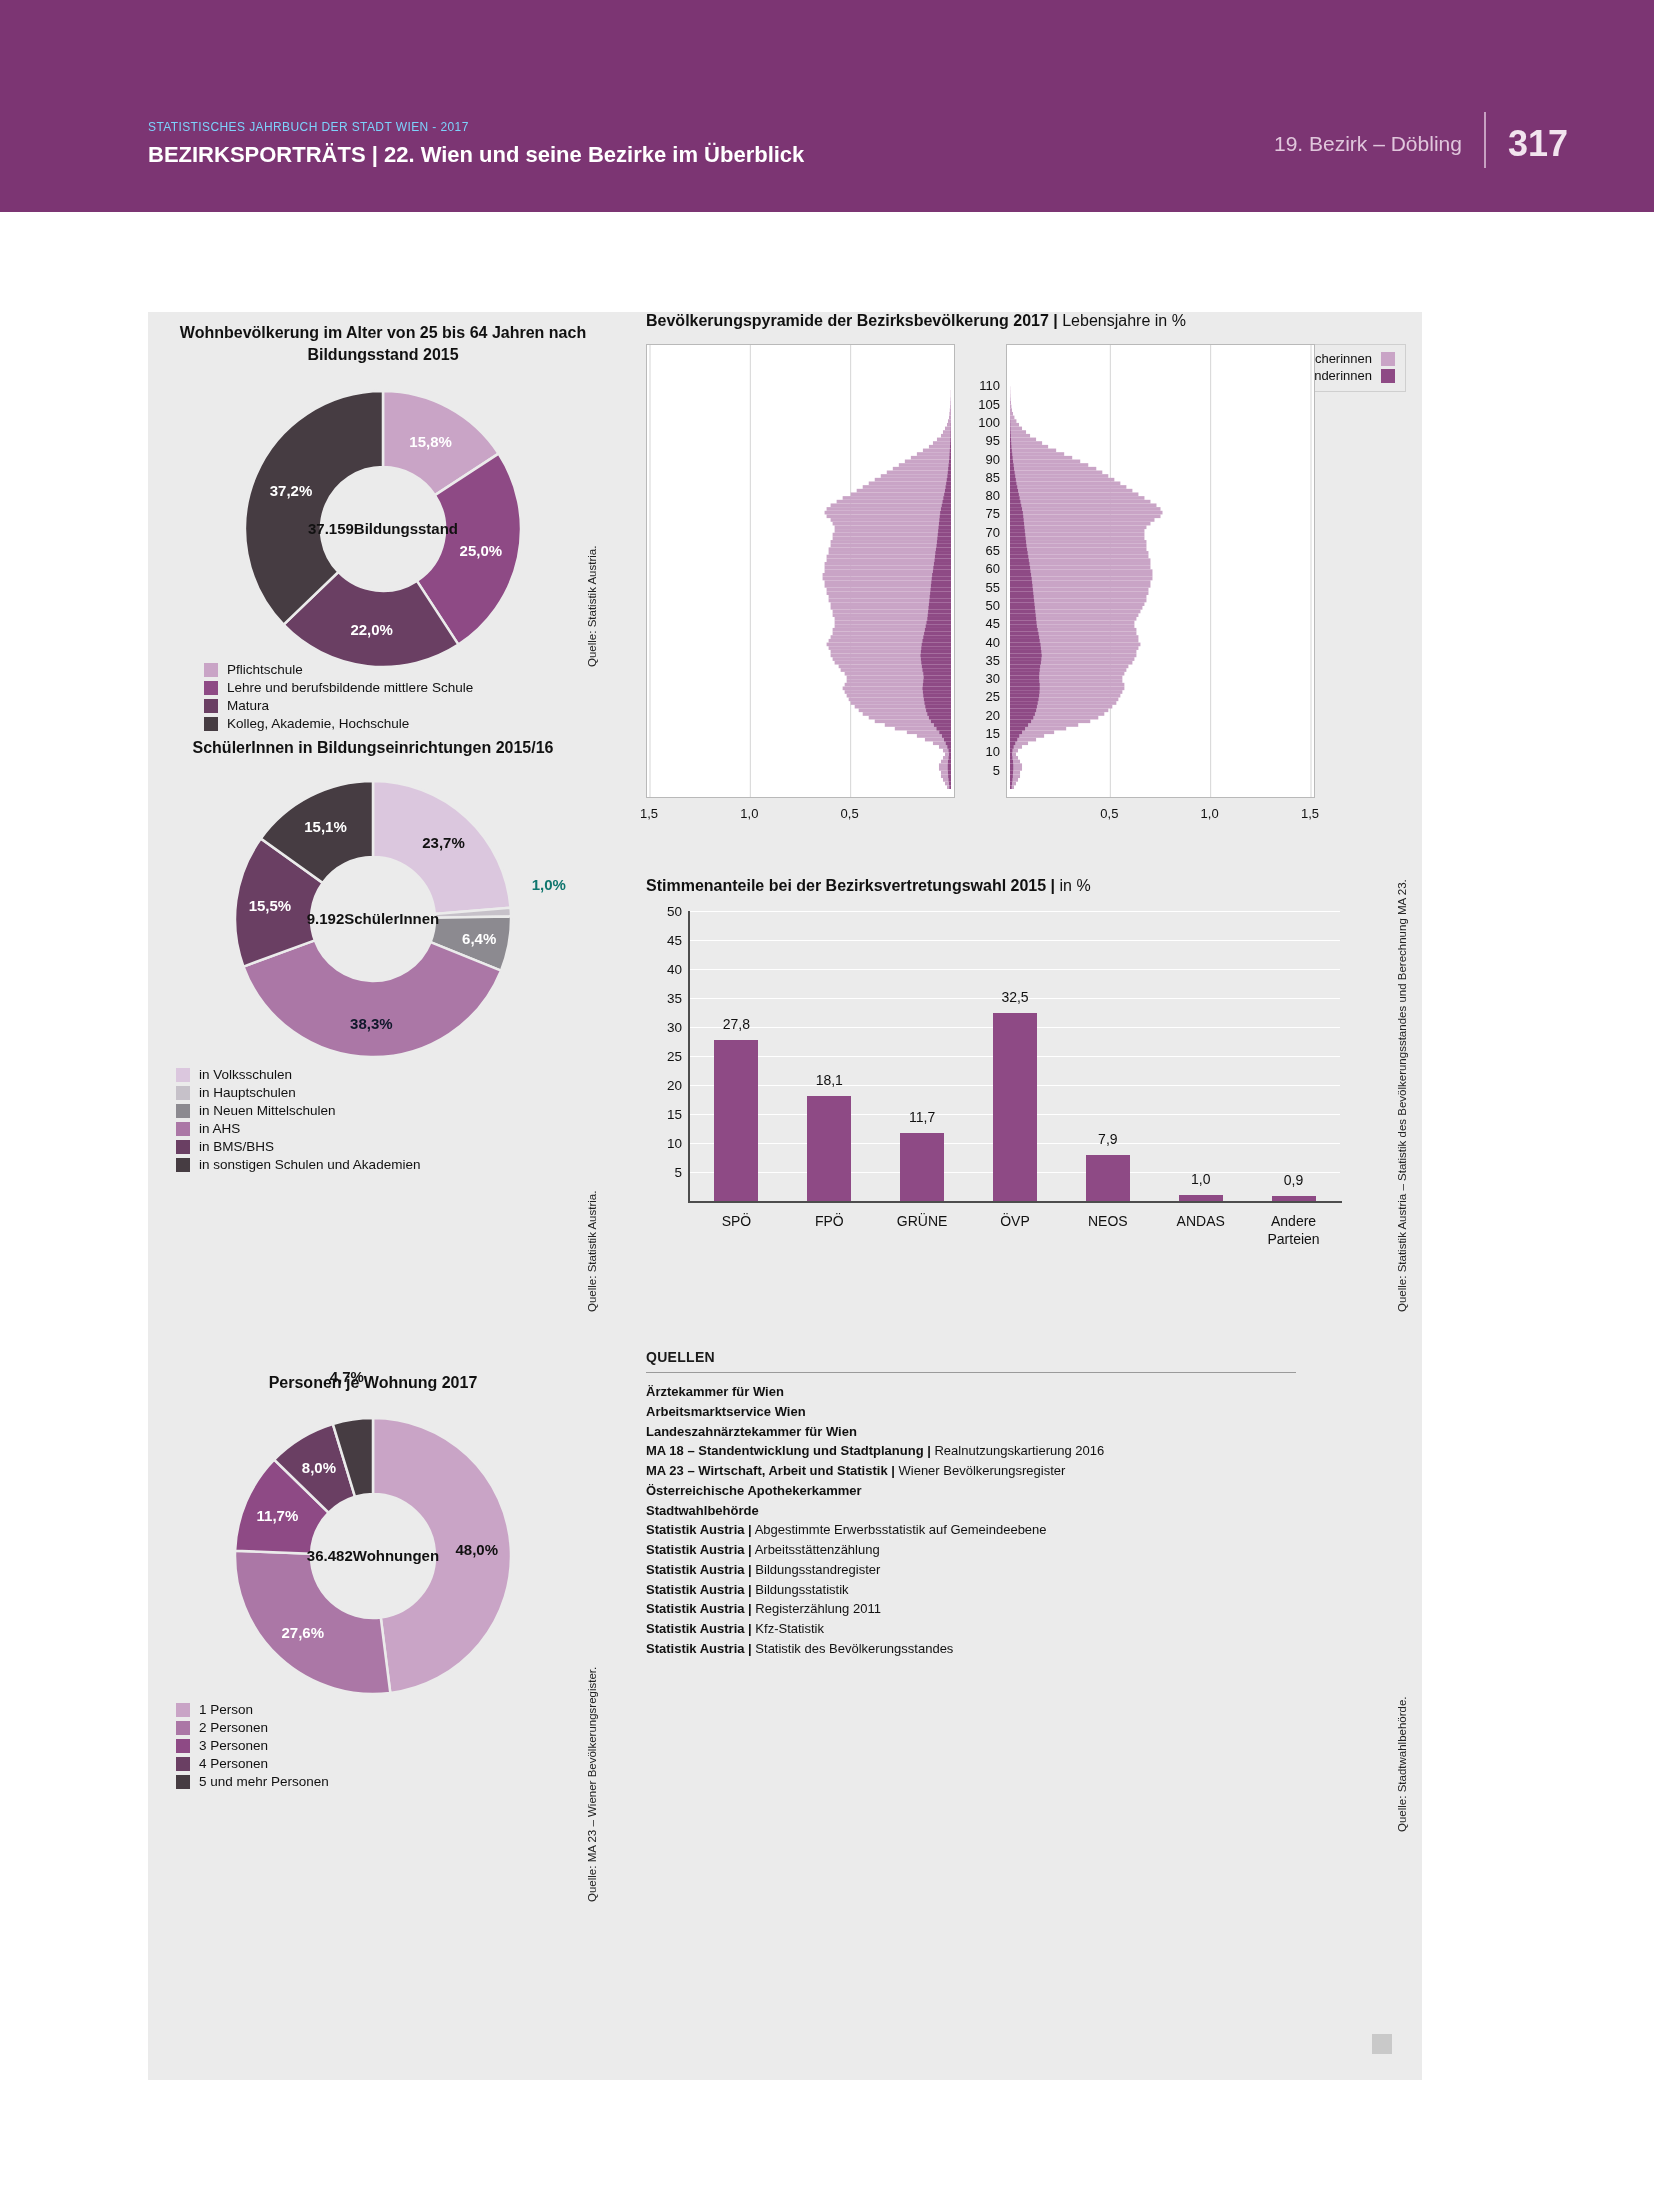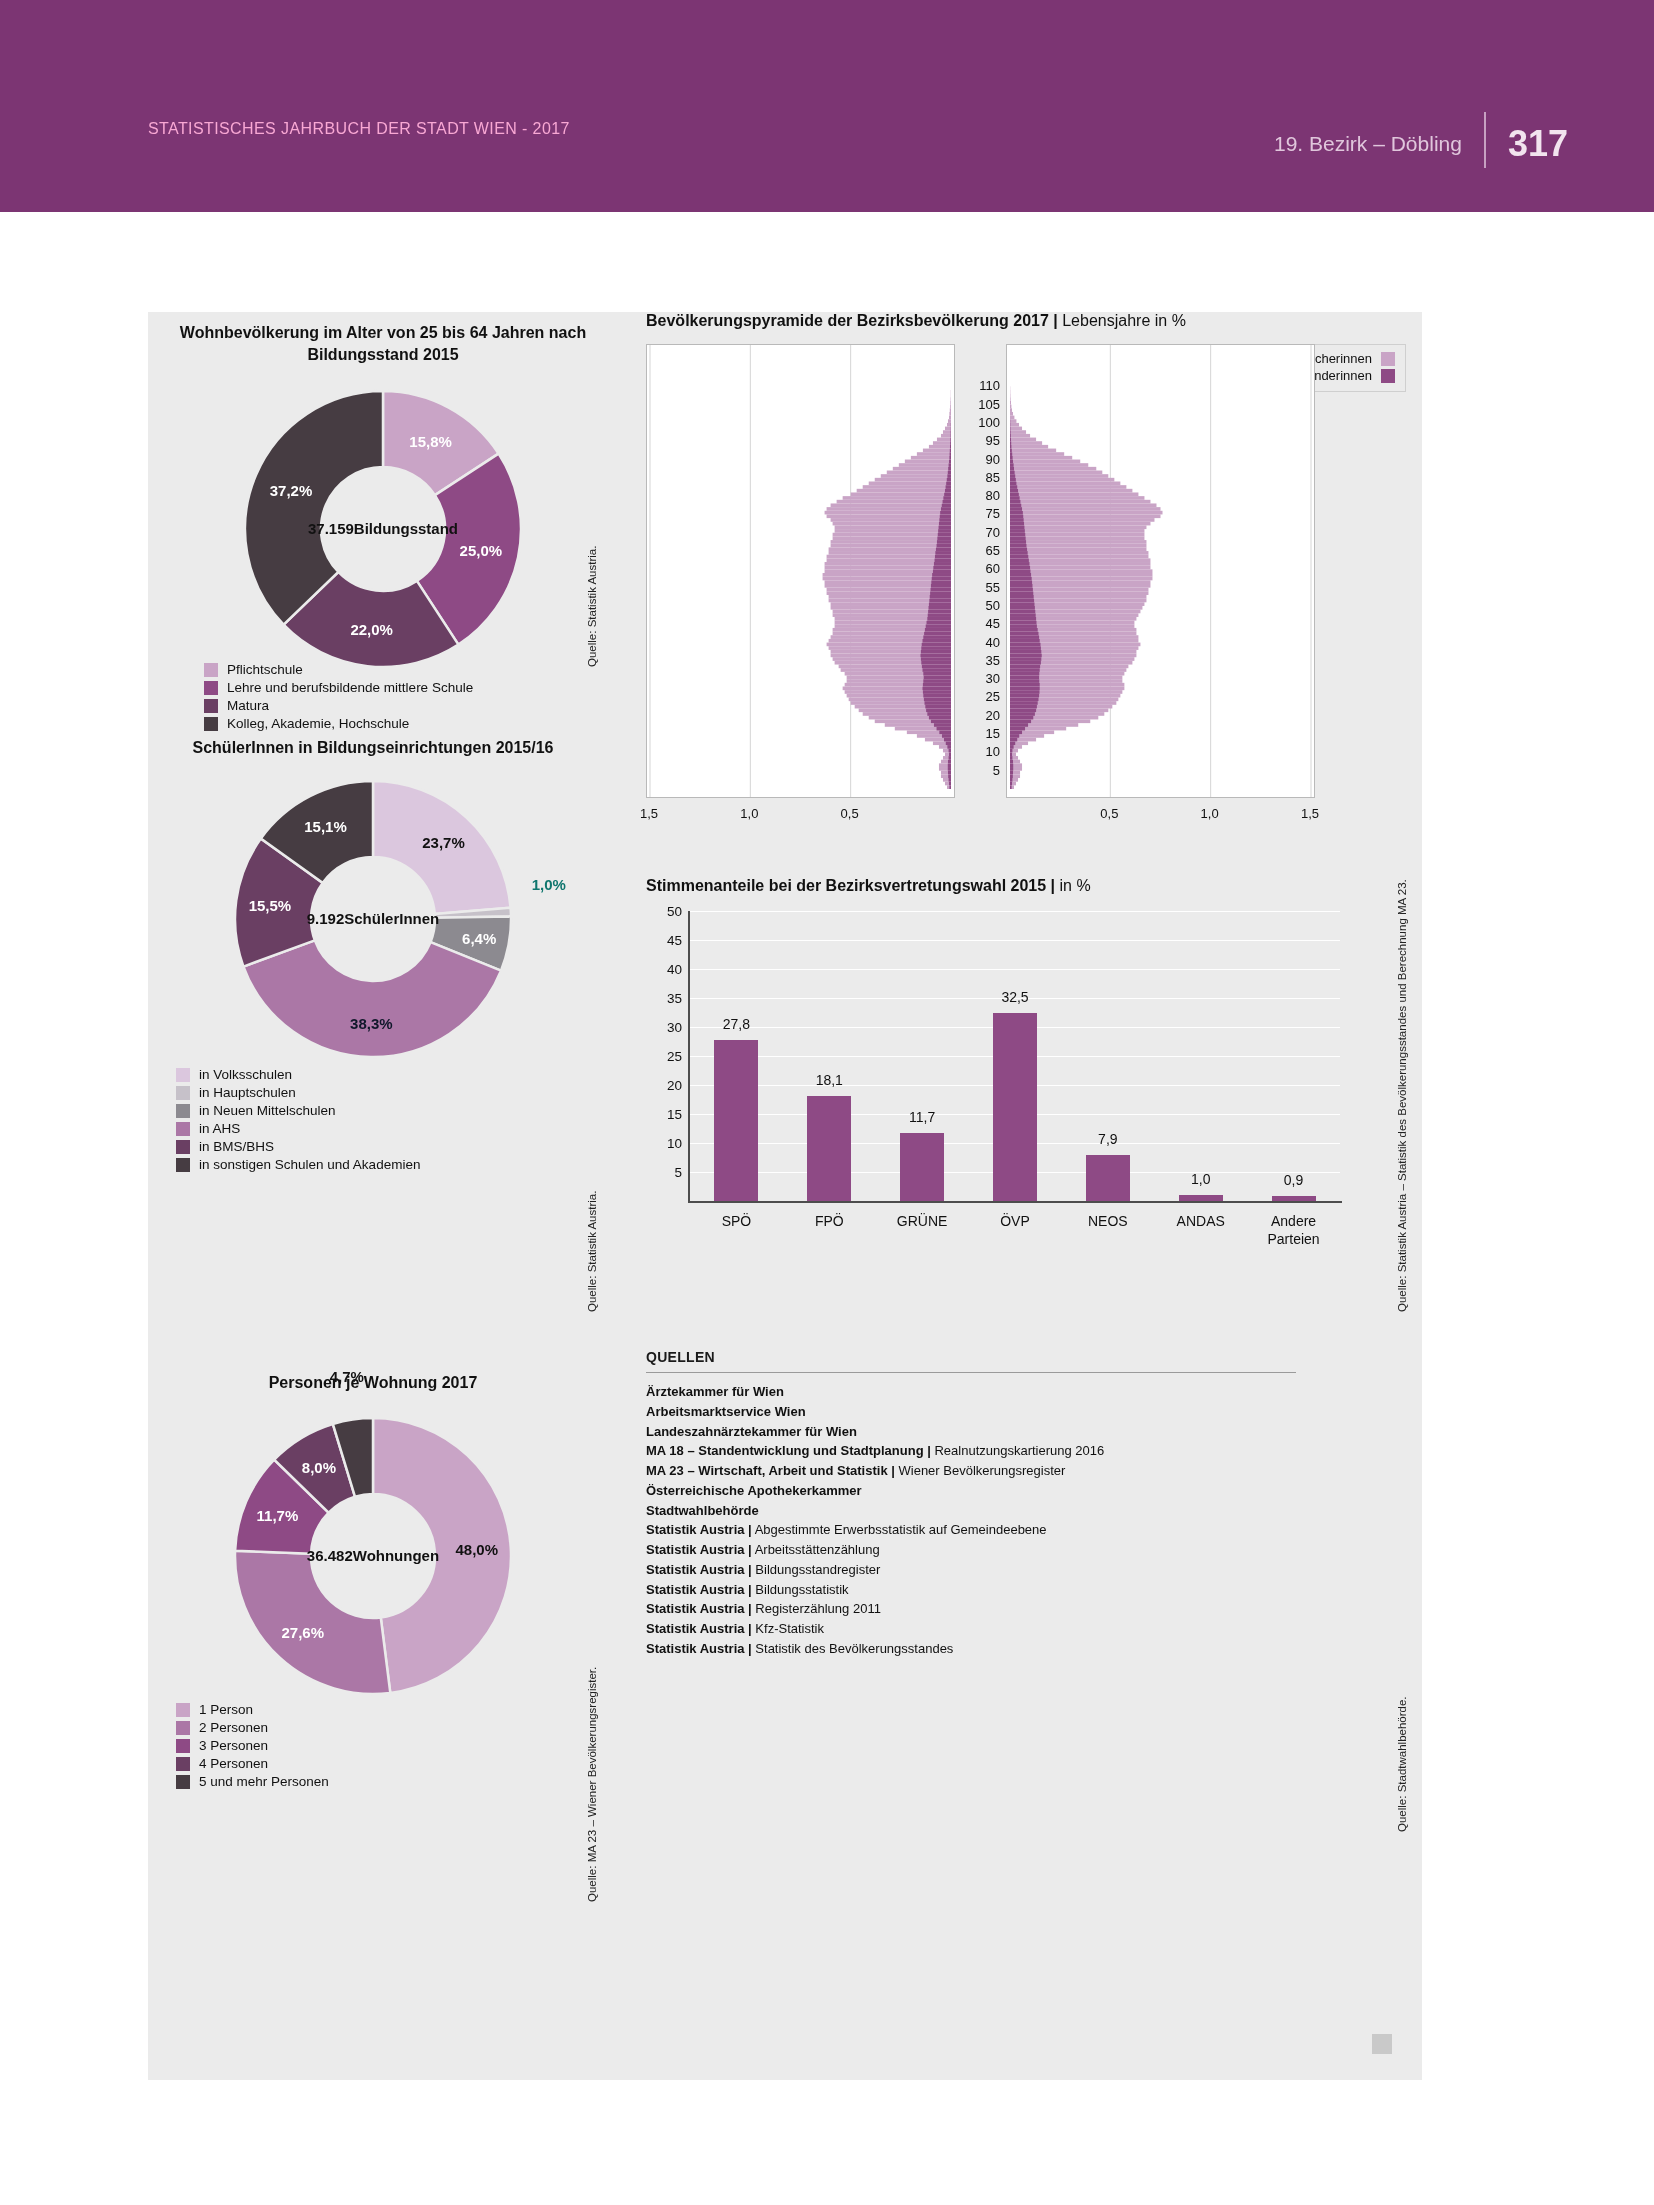--- a/index.html
+++ b/index.html
@@ -10,21 +10,21 @@
     color:#1a1a1a;
     overflow:hidden;
   }
   
   #header{
     position:absolute;left:0;top:0;width:1654px;height:212px;
     background:#7c3573;
   }
   #header-inner{position:absolute;left:148px;top:120px;width:1400px;}
   .hdr-line1{
-    font-size:16px;letter-spacing:.4px;color:#f9a8d4;
+    font-size:12px;letter-spacing:.4px;color:#7dd3fc;
     font-family:"Liberation Sans Narrow","Liberation Sans",sans-serif;
     text-transform:uppercase;
   }
   .hdr-line2{
     font-size:22px;font-weight:bold;color:#ffffff;margin-top:8px;
   }
   #hdr-right{
     position:absolute;right:86px;top:120px;display:flex;align-items:center;gap:0;
   }
   #hdr-district{font-size:21px;color:#e0c6dc;padding-right:22px;}
@@ -101,20 +101,21 @@
   .q-row span{font-weight:normal;}
 
   #corner-sq{position:absolute;right:30px;bottom:26px;width:20px;height:20px;background:#c9c9c9;}
 </style>
 </head>
 <body>
 
 <div id="header">
   <div id="header-inner">
     <div class="hdr-line1">STATISTISCHES JAHRBUCH DER STADT WIEN - 2017</div>
+    <div class="hdr-line2">BEZIRKSPORTRÄTS | 22. Wien und seine Bezirke im Überblick</div>
   </div>
   <div id="hdr-right">
     <div id="hdr-district">19. Bezirk – Döbling</div>
     <div id="hdr-rule"></div>
     <div id="hdr-page">317</div>
   </div>
 </div>
 
 <div id="canvas">
 

